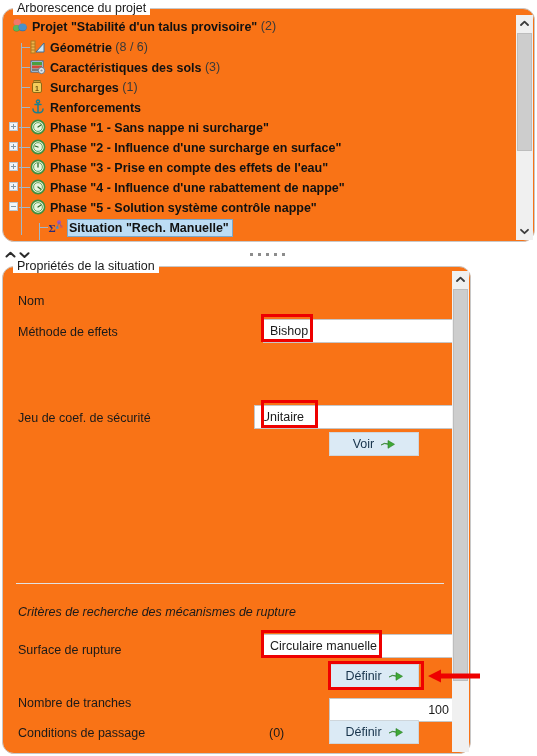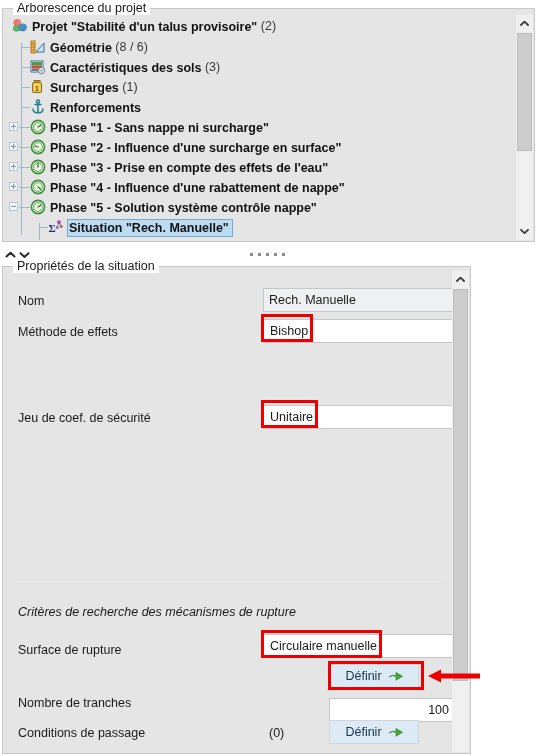--- a/index.html
+++ b/index.html
@@ -9,22 +9,22 @@
     font-family:"Liberation Sans", sans-serif;
     font-size:12px;
     color:#1a1a1a;
     overflow:hidden;
     position:relative;
   }
   
   .groupbox{
     position:absolute;
     border:1px solid #c8c8c8;
-    border-radius:0;
-    background:#e5e5e5;
+    border-radius:12px;
+    background:#f97316;
     box-sizing:border-box;
   }
   .group-legend{
     position:absolute;
     top:-8px;left:10px;
     background:#ffffff;
     padding:0 4px;
     font-size:12.5px;
     color:#1a1a1a;
     white-space:nowrap;
@@ -404,42 +404,49 @@
       <span style="left:32px;"></span>
   </div>
 </div>
 
 <div class="groupbox" id="props-panel">
   <div class="group-legend">Propriétés de la situation</div>
 
   <div class="props-inner">
 
     <div class="prop-label" style="top:23px;">Nom</div>
-    <div class="textfield" style="left:259px;top:17px;width:251px;">Rech. Manuelle</div>
 
     <div class="prop-label" style="top:54px;">Méthode de effets</div>
     <div class="combo" style="left:259px;top:48px;width:251px;text-decoration:underline;">
       <span class="cv">Bishop</span>
       <span class="cbtn">
         <svg width="10" height="7" viewBox="0 0 10 7">
             <path d="M1 1.6 L5 5.2 L9 1.6" stroke="#1f1f1f" stroke-width="1.9" fill="none" stroke-linecap="round" stroke-linejoin="round"></path>
           </svg>
       </span>
     </div>
 
     <div class="prop-label" style="top:140px;">Jeu de coef. de sécurité</div>
-    <div class="combo" style="left:259px;top:134px;width:251px;text-decoration:underline;">
+    <div class="combo" style="left:250px;top:134px;width:251px;text-decoration:underline;">
       <span class="cv">Unitaire</span>
       <span class="cbtn">
         <svg width="10" height="7" viewBox="0 0 10 7">
             <path d="M1 1.6 L5 5.2 L9 1.6" stroke="#1f1f1f" stroke-width="1.9" fill="none" stroke-linecap="round" stroke-linejoin="round"></path>
           </svg>
       </span>
     </div>
 
+    <div class="btn" style="left:325px;top:161px;width:90px;">
+      <span>Voir</span>
+      <span class="arrow-green">
+        <svg width="14" height="12" viewBox="0 0 14 12">
+            <path d="M0 7 q3.5 -3 7 -1 L7 2.5 L13.5 6.3 L7 10.3 L7 6.2 q-3.5 -1.4 -7 0.8 Z" fill="#3eaa35" stroke="#2a7a24" stroke-width="0.6"></path>
+          </svg>
+      </span>
+    </div>
 
     <div class="sep-line" style="top:312px;"></div>
 
     <div class="prop-label prop-italic" style="top:334px;">Critères de recherche des mécanismes de rupture</div>
 
     <div class="prop-label" style="top:372px;text-align:right;">Surface de rupture</div>
     <div class="combo" style="left:259px;top:363px;width:251px;">
       <span class="cv">Circulaire manuelle</span>
       <span class="cbtn">
         <svg width="10" height="7" viewBox="0 0 10 7">

